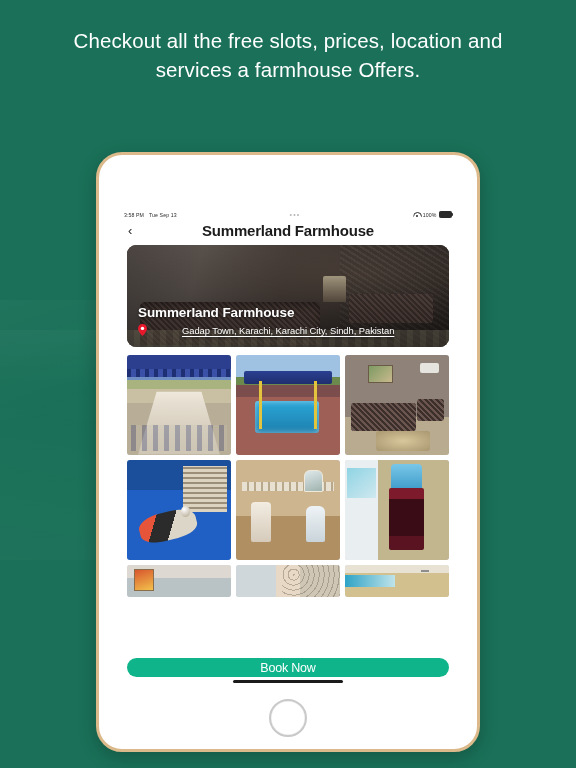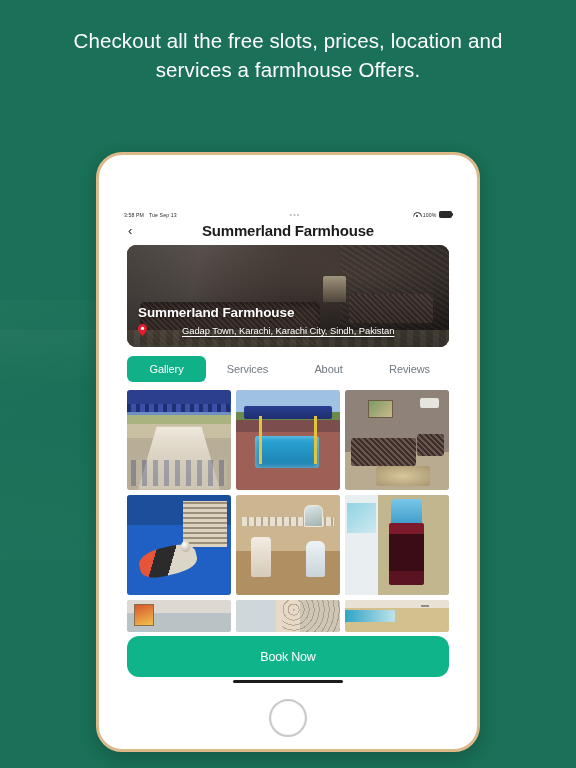--- a/index.html
+++ b/index.html
@@ -484,21 +484,21 @@
     width:34%; height:24%;
     background: radial-gradient(ellipse at center, #8d8d8d 0 18%, rgba(0,0,0,0) 19%);
   }
 
   
   .booknow {
     position: absolute;
     left: 7px;
     right: 7px;
     bottom: 8px;
-    height: 41px;
+    height: 19px;
     background: #0fb48a;
     color: #ffffff;
     border-radius: 12px;
     display: flex;
     align-items: center;
     justify-content: center;
     font-size: 12.5px;
     letter-spacing: -0.2px;
     cursor: pointer;
     border: none;
@@ -578,26 +578,20 @@
             <svg width="9" height="12" viewBox="0 0 9 12">
               <path d="M4.5 0C2 0 0 2 0 4.5C0 7.8 4.5 12 4.5 12S9 7.8 9 4.5C9 2 7 0 4.5 0Z" fill="#e8192c"></path>
               <circle cx="4.5" cy="4.4" r="1.7" fill="#ffffff"></circle>
             </svg>
           </span>
           <span class="hero-addr">Gadap Town, Karachi, Karachi City, Sindh, Pakistan</span>
         </div>
       </div>
     </div>
 
-    <div class="tabs">
-      <div class="tab active">Gallery</div>
-      <div class="tab">Services</div>
-      <div class="tab">About</div>
-      <div class="tab">Reviews</div>
-    </div>
 
     <div class="gallery">
       <div class="gtile">
         <div class="art1"></div>
         <div class="art1b"></div>
       </div>
       <div class="gtile">
         <div class="art2"></div>
         <div class="art2b"></div>
         <div class="art2c"></div>

